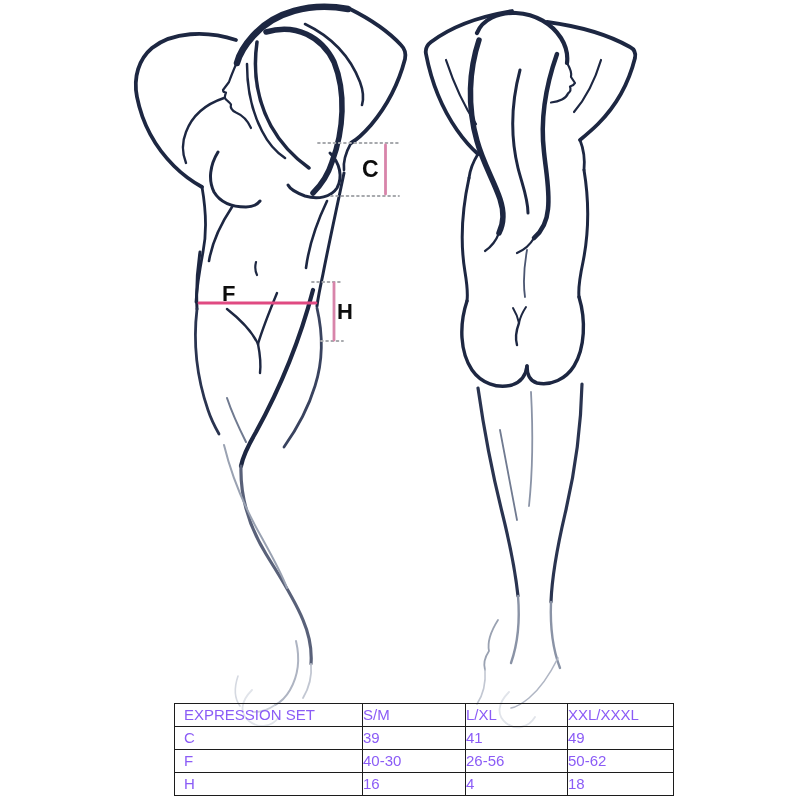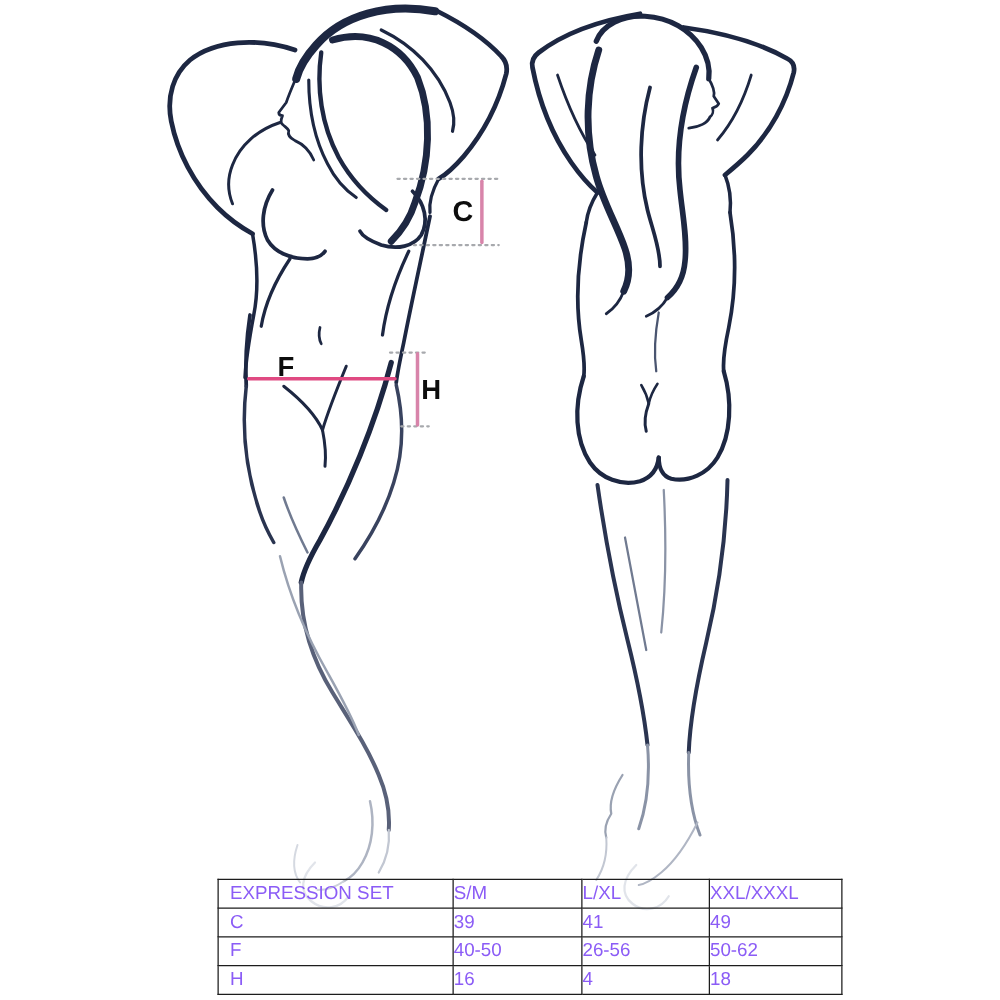--- a/index.html
+++ b/index.html
@@ -175,21 +175,21 @@
         <td>XXL/XXXL</td>
       </tr>
       <tr>
         <td class="rowlabel">C</td>
         <td>39</td>
         <td>41</td>
         <td>49</td>
       </tr>
       <tr>
         <td class="rowlabel">F</td>
-        <td>40-50</td>
+        <td>40-30</td>
         <td>26-56</td>
         <td>50-62</td>
       </tr>
       <tr>
         <td class="rowlabel">H</td>
         <td>16</td>
         <td>4</td>
         <td>18</td>
       </tr>
     </tbody>

